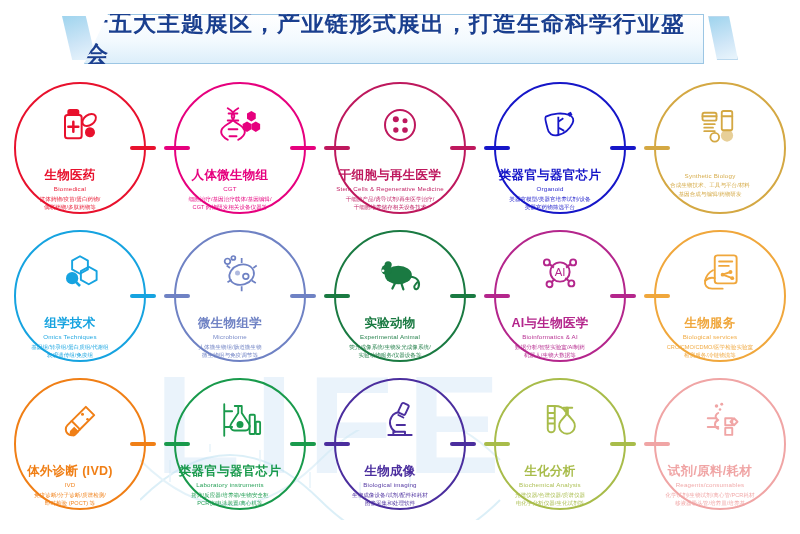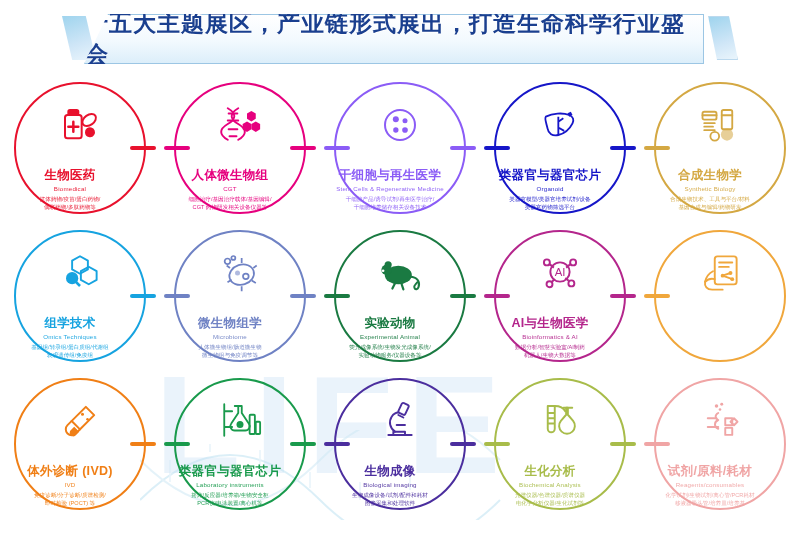--- a/index.html
+++ b/index.html
@@ -152,21 +152,21 @@
         <div class="t-cn">人体微生物组</div>
         <div class="t-en">CGT</div>
         <div class="t-desc">
           <div>细胞治疗/基因治疗载体/基因编辑/</div>
           <div>CGT 药物研发相关设备仪器等</div>
         </div>
       </div>
     </div>
       </div>
       <div class="cell">
-    <div class="circle" style="color:#8b5cf6">
+    <div class="circle" style="color:#be185d">
       <span class="dash left"></span>
       <span class="dash right"></span>
       <div class="icon">
             <svg width="40" height="40" viewBox="0 0 48 48" fill="none" stroke="currentColor" stroke-width="2.4">
     <circle cx="24" cy="24" r="18"></circle>
     <circle cx="19" cy="17" r="3.6" fill="currentColor" stroke="none"></circle>
     <circle cx="30" cy="19" r="3" fill="currentColor" stroke="none"></circle>
     <circle cx="19" cy="30" r="3.2" fill="currentColor" stroke="none"></circle>
     <circle cx="30" cy="30" r="3.4" fill="currentColor" stroke="none"></circle>
   </svg>
@@ -210,21 +210,20 @@
             <svg width="42" height="42" viewBox="0 0 48 48" fill="none" stroke="currentColor" stroke-width="2.1" stroke-linecap="round">
     <rect x="4" y="10" width="16" height="9" rx="2"></rect>
               <path d="M4 14h16M6 23h12M6 27h10M6 31h12"></path>
     <rect x="26" y="8" width="12" height="22" rx="2"></rect>
               <path d="M26 14h12"></path>
     <circle cx="32" cy="36" r="7" fill="currentColor" stroke="none" opacity=".55"></circle>
     <circle cx="18" cy="38" r="5"></circle>
   </svg>
           </div>
       <div class="labels">
-        <div class="t-cn">合成生物学</div>
         <div class="t-en">Synthetic Biology</div>
         <div class="t-desc">
           <div>合成生物技术、工具与平台/材料</div>
           <div>基因合成与编辑/药物研发</div>
         </div>
       </div>
     </div>
       </div>
       <div class="cell">
     <div class="circle" style="color:#16a3e0">
@@ -330,20 +329,28 @@
     <rect x="18" y="5" width="25" height="32" rx="3"></rect>
     <path d="M23 12h15M23 17h11"></path>
     <circle cx="27" cy="27" r="2.2" fill="currentColor" stroke="none"></circle>
               <circle cx="36" cy="24" r="2.2" fill="currentColor" stroke="none"></circle>
               <circle cx="38" cy="31" r="2.2" fill="currentColor" stroke="none"></circle>
     <path d="M27 27l9-3M27 27l11 4"></path>
     <path d="M16 22c-4 2-8 7-9 12-1 5 2 9 8 9h12"></path>
     <path d="M7 34c3-3 7-4 11-3"></path>
   </svg>
           </div>
+      <div class="labels">
+        <div class="t-cn">生物服务</div>
+        <div class="t-en">Biological services</div>
+        <div class="t-desc">
+          <div>CRO/CMO/CDMO/医学检验实验室</div>
+          <div>检测服务/冷链物流等</div>
+        </div>
+      </div>
     </div>
       </div>
       <div class="cell">
     <div class="circle" style="color:#f07f16">
 
       <span class="dash right"></span>
       <div class="icon">
             <svg width="40" height="40" viewBox="0 0 48 48" fill="none" stroke="currentColor" stroke-width="2.4" stroke-linecap="round" stroke-linejoin="round">
     <path d="M31 7l10 10-22 22a7 7 0 0 1-10-10z"></path>
     <path d="M14 24l10 10"></path>

